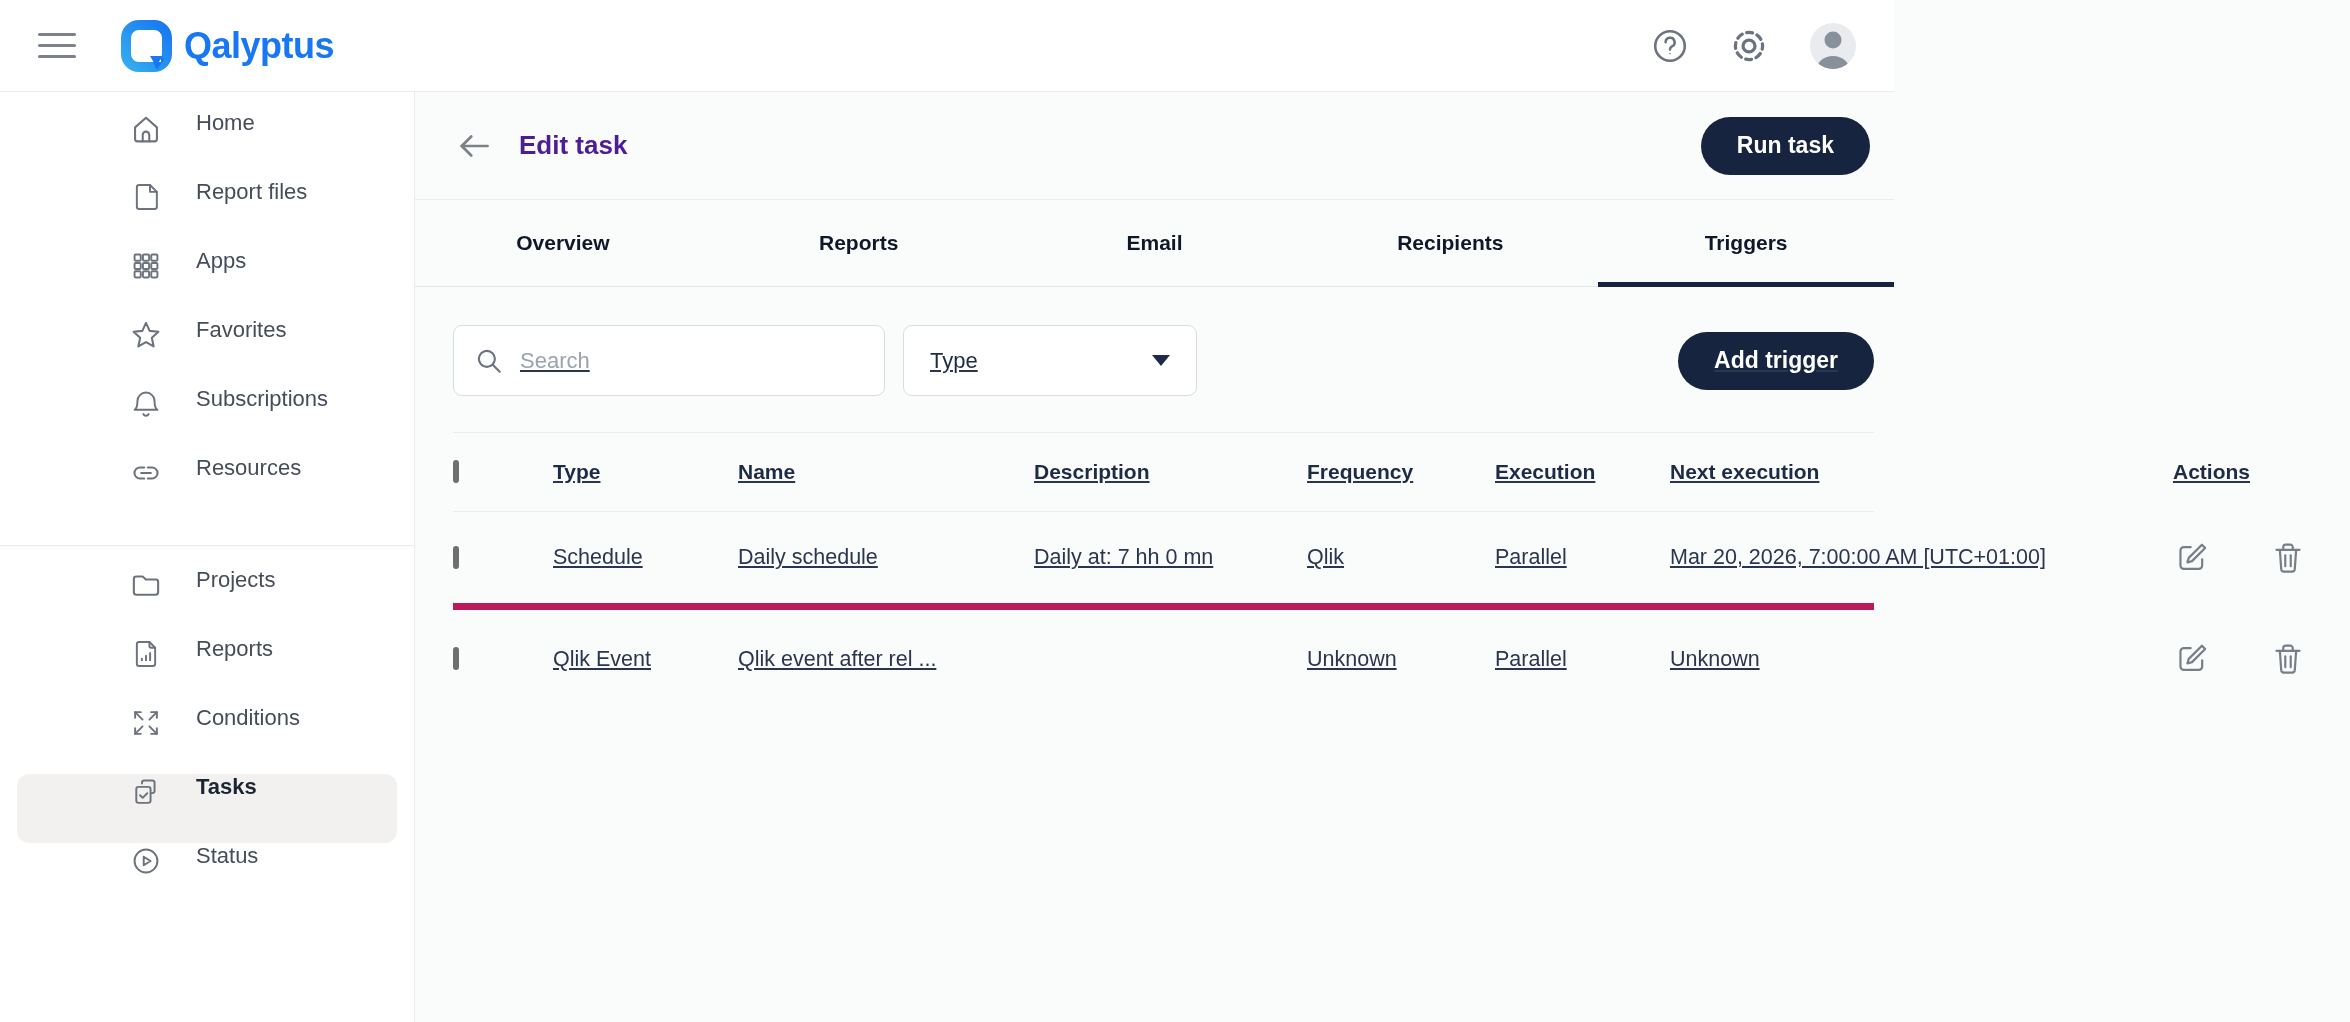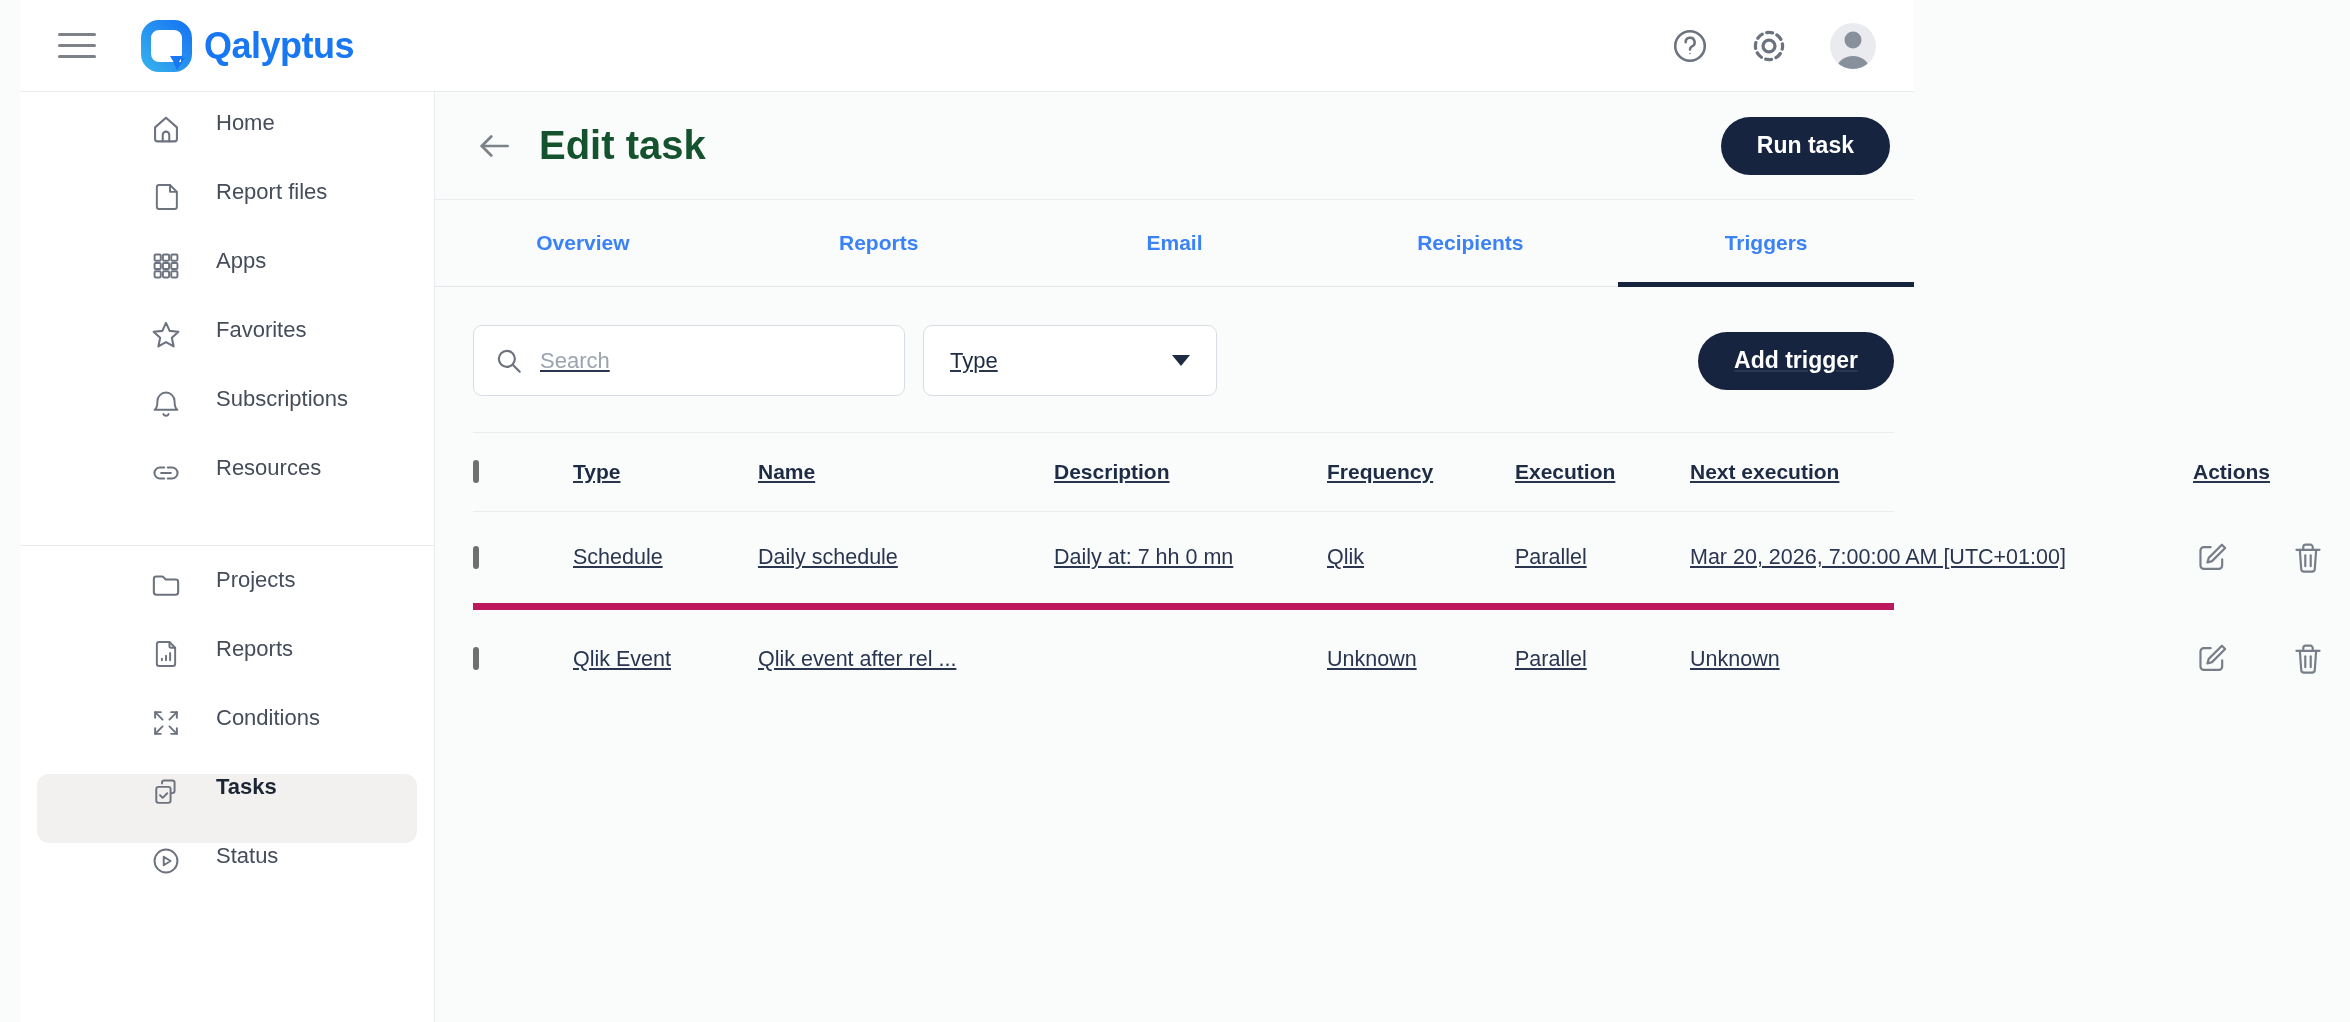--- a/index.html
+++ b/index.html
@@ -1,18 +1,18 @@
 <!DOCTYPE html>
 <html><head>
 <meta charset="utf-8">
 <style>
   * { margin:0; padding:0; box-sizing:border-box; }
   html,body { width:2350px; height:1022px; overflow:hidden; }
   body { font-family:"Liberation Sans", sans-serif; background:#fafbfb; color:#2a3550; }
-  .app { width:1894px; height:1022px; display:flex; flex-direction:column;margin-left:20px; }
+  .app { width:1894px; height:1022px; display:flex; flex-direction:column; }
 
   
   .topbar { flex:0 0 92px; background:#fff; border-bottom:1px solid #e9ebee; display:flex; align-items:center; padding:0 38px; }
   .hamburger { width:38px; display:flex; flex-direction:column; gap:8px; cursor:pointer; }
   .hamburger span { display:block; height:3px; background:#7d8288; border-radius:2px; }
   .logo { display:flex; align-items:center; gap:12px; margin-left:44px; }
   .logo-text { font-size:36px; font-weight:700; color:#1877f2; letter-spacing:-0.5px; }
   .topbar-right { margin-left:auto; display:flex; align-items:center; gap:42px; }
   .icon-btn { background:none; border:none; cursor:pointer; display:flex; align-items:center; }
   .avatar { width:46px; height:46px; border-radius:50%; background:#e9ebee; overflow:hidden; display:flex; align-items:flex-end; justify-content:center; cursor:pointer; }
@@ -25,25 +25,25 @@
   .side-item .s-label { font-size:22px; color:#454d5a; }
   .side-item.selected { background:#f2f1ef; }
   .side-item.selected .s-label { font-weight:700; color:#1c2534; }
   .side-divider { border-top:1px solid #e9ebee; margin:21px 0; }
   .s-icon svg { stroke:#6c737e; fill:none; stroke-width:1.7; stroke-linecap:round; stroke-linejoin:round; }
 
   
   .main { flex:1; display:flex; flex-direction:column; background:#fafbfb; min-width:0; }
   .page-header { flex:0 0 108px; display:flex; align-items:center; padding:0 24px 0 40px; border-bottom:1px solid #e9ebee; }
   .back-btn { background:none; border:none; cursor:pointer; display:flex; }
-  .page-title { font-size:40px; font-weight:700; color:#14532d; margin-left:26px; }
+  .page-title { font-size:26px; font-weight:700; color:#4c1d95; margin-left:26px; }
   .pill-btn { margin-left:auto; height:58px; border:none; border-radius:29px; background:#16243f; color:#fff; font-size:23px; font-weight:600; padding:0 36px; cursor:pointer; font-family:"Liberation Sans",sans-serif; }
 
   .tabs { flex:0 0 87px; display:flex; border-bottom:1px solid #e5e7ea; }
-  .tab { flex:1; display:flex; align-items:center; justify-content:center; font-size:21px; font-weight:600; color:#3b82f6; position:relative; cursor:pointer; }
+  .tab { flex:1; display:flex; align-items:center; justify-content:center; font-size:21px; font-weight:600; color:#0f172a; position:relative; cursor:pointer; }
   .tab.active { font-weight:700; }
   .tab.active::after { content:""; position:absolute; left:0; right:0; bottom:-1px; height:5px; background:#16243f; }
 
   .content { padding:38px 20px 12px 38px; flex:1;text-decoration:underline; }
   .filter-row { display:flex; align-items:center; }
   .search-box { width:432px; height:71px; background:#fff; border:1px solid #d9dde3; border-radius:9px; display:flex; align-items:center; padding:0 20px; gap:16px; }
   .search-box svg { stroke:#6c737e; fill:none; stroke-width:2; stroke-linecap:round; }
   .search-box input { border:none; outline:none; flex:1; font-size:22px; color:#1e2b44; font-family:"Liberation Sans",sans-serif; background:transparent; }
   .search-box input::placeholder { color:#9aa3ae; }
   .type-select { width:294px; height:71px; margin-left:18px; background:#fff; border:1px solid #d9dde3; border-radius:9px; display:flex; align-items:center; padding:0 26px; font-size:22px; color:#1e2b44; cursor:pointer; }

